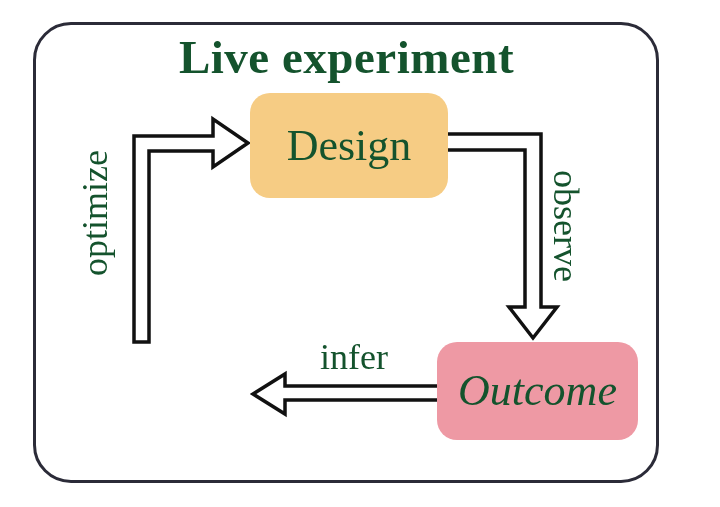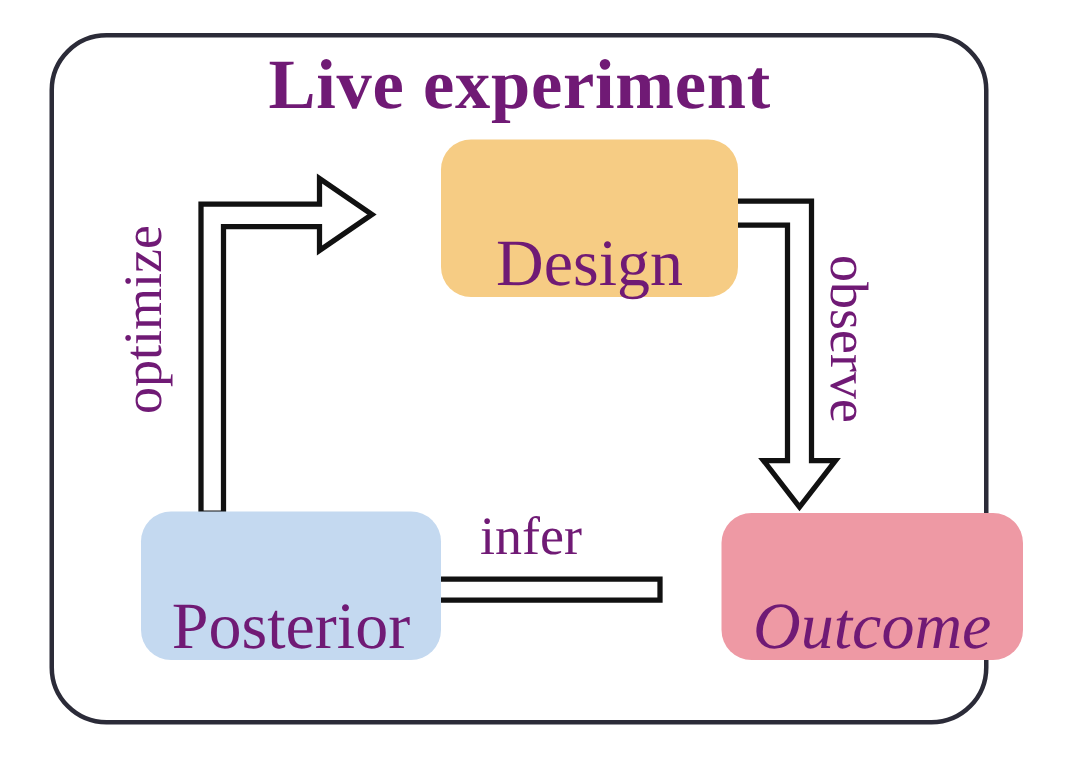--- a/index.html
+++ b/index.html
@@ -3,21 +3,21 @@
 <meta charset="utf-8">
 <style>
   html, body { margin: 0; padding: 0; background: #ffffff; }
   .canvas {
     position: relative;
     width: 720px;
     height: 484px;
     background: #ffffff;
     overflow: hidden;
     font-family: "Liberation Serif", "DejaVu Serif", serif;
-    color: #701a75;
+    color: #14532d;
   }
   .frame {
     position: absolute;
     left: 33px; top: 22px;
     width: 620px; height: 455px;
     border: 3.5px solid #2b2b38;
     border-radius: 38px;
     background: #ffffff;
   }
   .title {
@@ -30,26 +30,25 @@
     letter-spacing: 0.5px;
   }
   .arrows-layer {
     position: absolute;
     left: 0; top: 0;
     width: 720px; height: 507px;
   }
   .node {
     position: absolute;
     display: flex;
-    align-items: flex-end;
+    align-items: center;
     justify-content: center;
     border-radius: 20px;
     font-size: 44px;
     line-height: 1;
-    margin-left: 44px;
   }
   .node-design   { left: 250px; top: 93px;  width: 198px; height: 105px; }
   .node-outcome  { left: 437px; top: 342px; width: 201px; height: 98px; }
   .node-posterior{ left: 50px;  top: 341px; width: 200px; height: 99px; }
   .edge-label {
     position: absolute;
     font-size: 36px;
     line-height: 44px;
     height: 44px;
     text-align: center;
@@ -93,23 +92,20 @@
   </svg>
 
   <div class="node node-design" style="background-color: rgb(246, 204, 132);">
     <span>Design</span>
   </div>
 
   <div class="node node-outcome" style="background-color: rgb(238, 153, 164); font-style: italic;">
     <span>Outcome</span>
   </div>
 
-  <div class="node node-posterior" style="background-color: rgb(196, 217, 240);">
-    <span>Posterior</span>
-  </div>
 
   <div class="edge-label label-optimize">optimize</div>
 
   <div class="edge-label label-observe">observe</div>
 
   <div class="edge-label label-infer">infer</div>
 
 
 </div>
 

